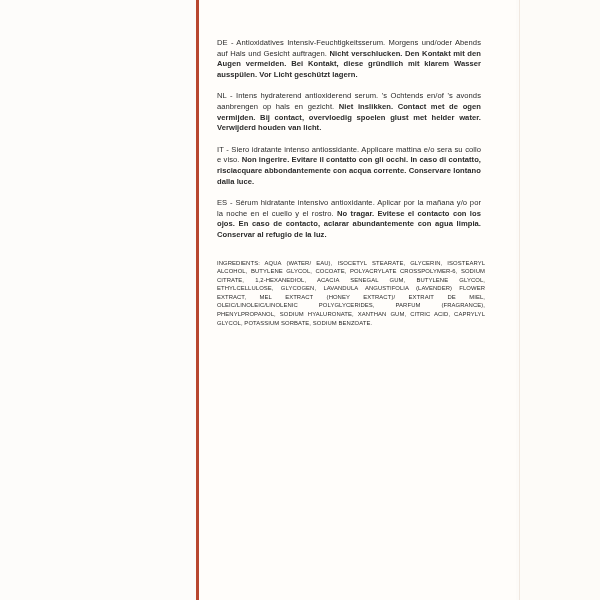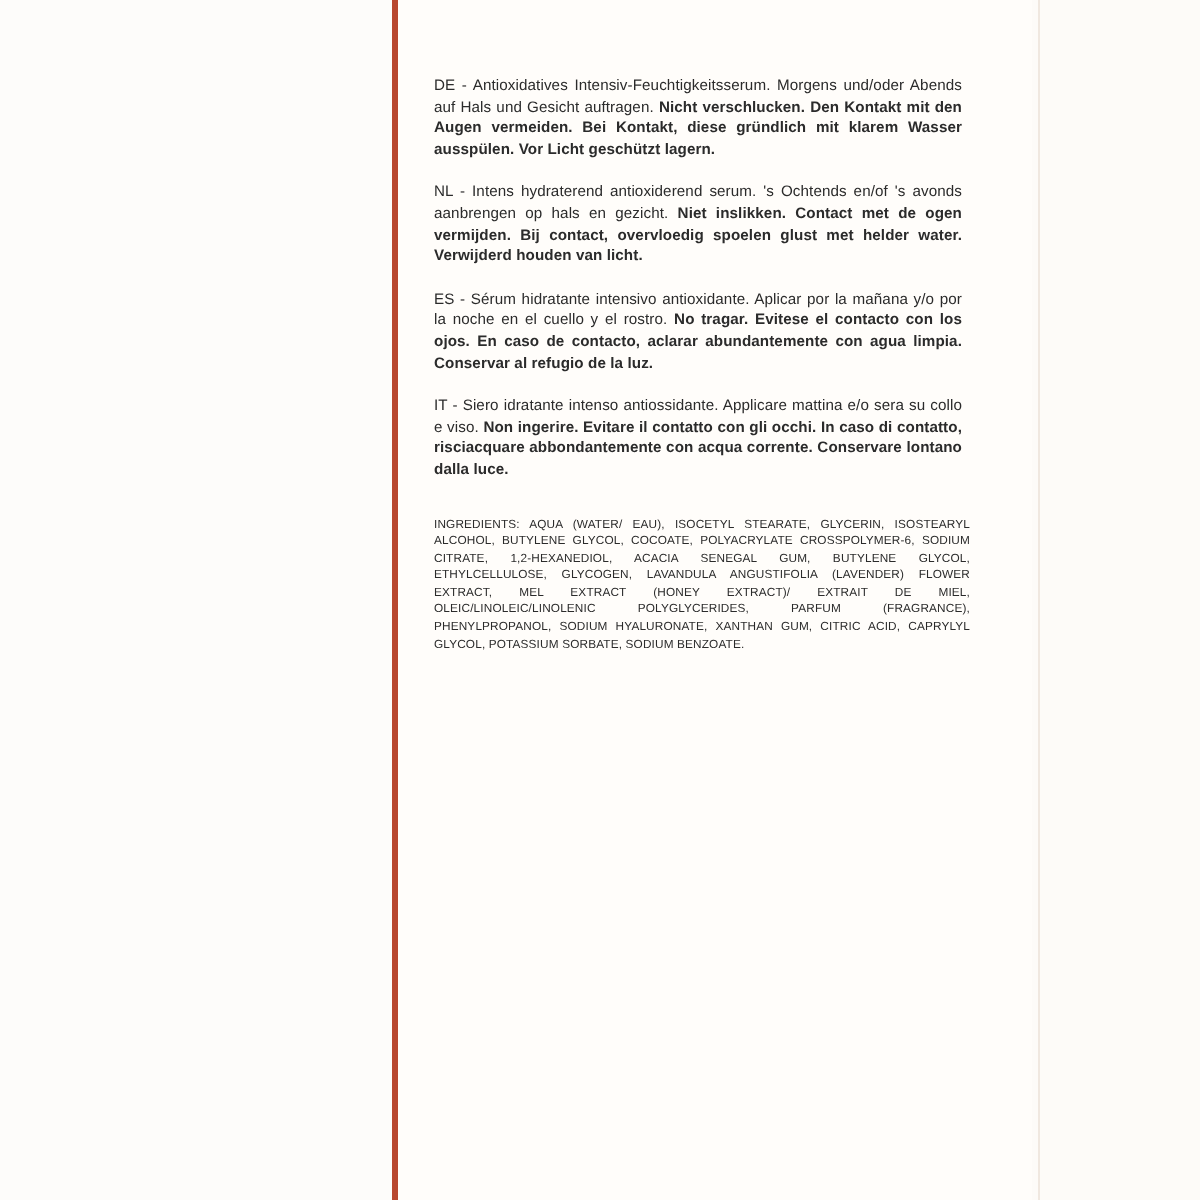--- a/index.html
+++ b/index.html
@@ -119,25 +119,25 @@
 
       <div class="block">
         <p>DE - Antioxidatives Intensiv-Feuchtigkeitsserum. Morgens und/oder Abends auf Hals und Gesicht auftragen. <span class="bold">Nicht verschlucken. Den Kontakt mit den Augen vermeiden. Bei Kontakt, diese gründlich mit klarem Wasser ausspülen. Vor Licht geschützt lagern.</span></p>
       </div>
 
       <div class="block">
         <p>NL - Intens hydraterend antioxiderend serum. 's Ochtends en/of 's avonds aanbrengen op hals en gezicht. <span class="bold">Niet inslikken. Contact met de ogen vermijden. Bij contact, overvloedig spoelen glust met helder water. Verwijderd houden van licht.</span></p>
       </div>
 
       <div class="block">
-        <p>ES - Sérum hidratante intensivo antioxidante. Aplicar por la mañana y/o por la noche en el cuello y el rostro. <span class="bold">No tragar. Evitese el contacto con los ojos. En caso de contacto, aclarar abundantemente con agua limpia. Conservar al refugio de la luz.</span></p>
+        <p>IT - Siero idratante intenso antiossidante. Applicare mattina e/o sera su collo e viso. <span class="bold">Non ingerire. Evitare il contatto con gli occhi. In caso di contatto, risciacquare abbondantemente con acqua corrente. Conservare lontano dalla luce.</span></p>
       </div>
 
       <div class="block">
-        <p>IT - Siero idratante intenso antiossidante. Applicare mattina e/o sera su collo e viso. <span class="bold">Non ingerire. Evitare il contatto con gli occhi. In caso di contatto, risciacquare abbondantemente con acqua corrente. Conservare lontano dalla luce.</span></p>
+        <p>ES - Sérum hidratante intensivo antioxidante. Aplicar por la mañana y/o por la noche en el cuello y el rostro. <span class="bold">No tragar. Evitese el contacto con los ojos. En caso de contacto, aclarar abundantemente con agua limpia. Conservar al refugio de la luz.</span></p>
       </div>
 
 
       <div class="ingredients">
         <p>INGREDIENTS: AQUA (WATER/ EAU), ISOCETYL STEARATE, GLYCERIN, ISOSTEARYL ALCOHOL, BUTYLENE GLYCOL, COCOATE, POLYACRYLATE CROSSPOLYMER-6, SODIUM CITRATE, 1,2-HEXANEDIOL, ACACIA SENEGAL GUM, BUTYLENE GLYCOL, ETHYLCELLULOSE, GLYCOGEN, LAVANDULA ANGUSTIFOLIA (LAVENDER) FLOWER EXTRACT, MEL EXTRACT (HONEY EXTRACT)/ EXTRAIT DE MIEL, OLEIC/LINOLEIC/LINOLENIC POLYGLYCERIDES, PARFUM (FRAGRANCE), PHENYLPROPANOL, SODIUM HYALURONATE, XANTHAN GUM, CITRIC ACID, CAPRYLYL GLYCOL, POTASSIUM SORBATE, SODIUM BENZOATE.</p>
       </div>
 
       <div class="spacer-bottom"></div>
     </div>
   </div>

